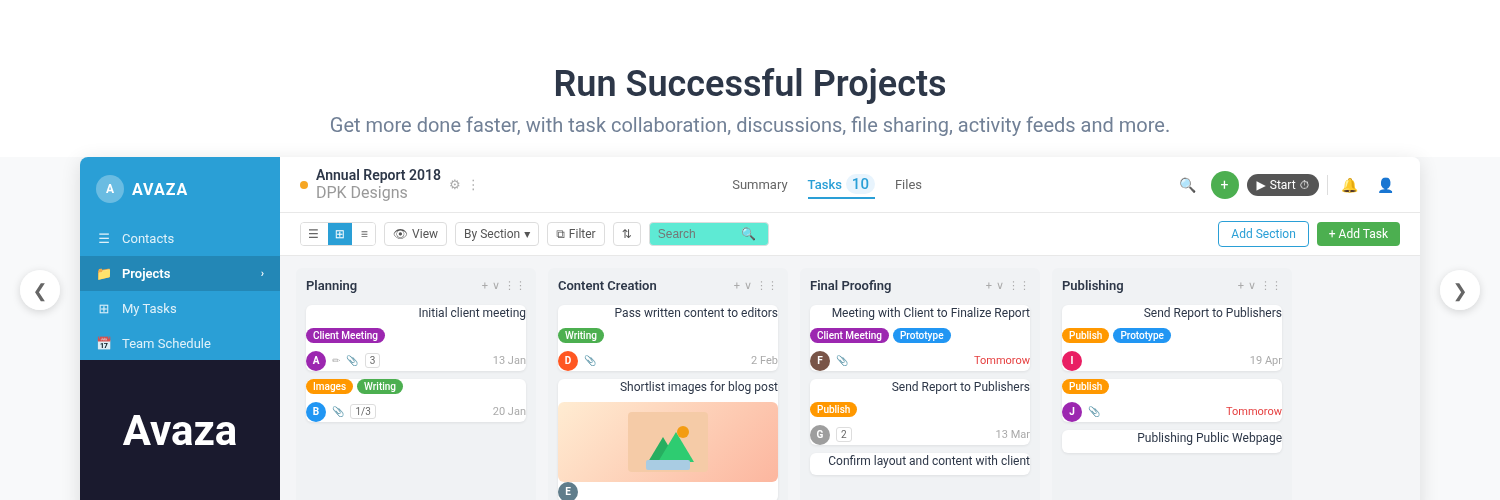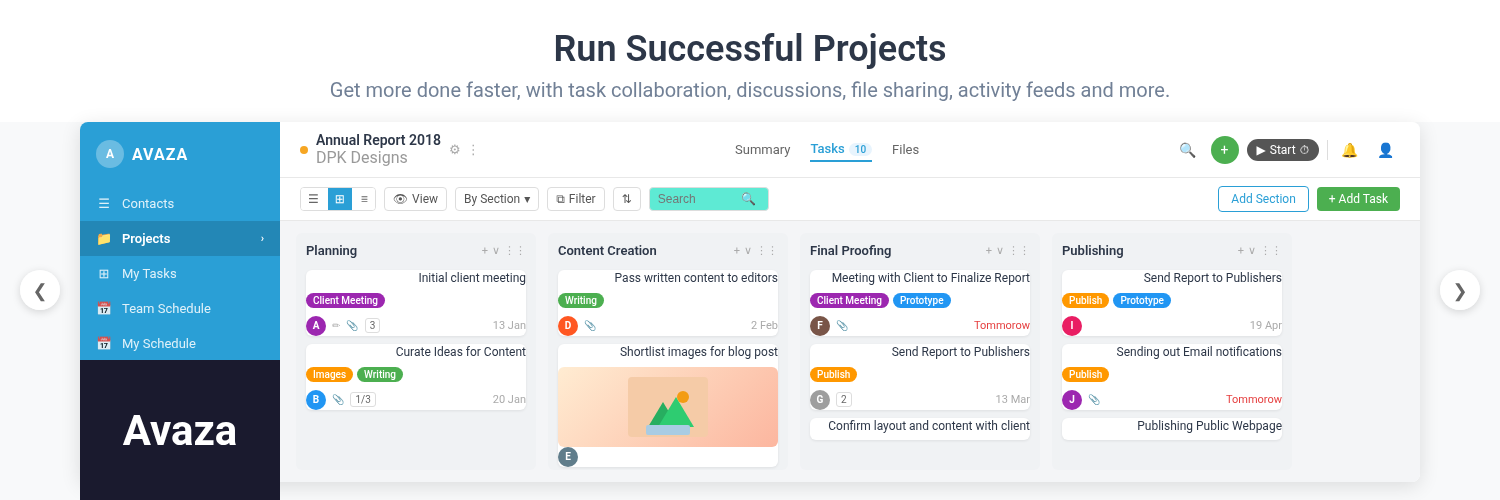--- a/index.html
+++ b/index.html
@@ -16,20 +16,21 @@
     .hero {
       text-align: center;
       padding: 28px 0 20px;
       background: #fff;
     }
     .hero h1 {
       font-size: 36px;
       font-weight: 600;
       color: #2d3748;
       margin-bottom: 8px;
+      margin-top: 35px;
     }
     .hero p {
       font-size: 20px;
       color: #718096;
     }
 
     
     .app-container {
       display: flex;
       height: 360px;
@@ -177,21 +178,21 @@
     .project-tab.active {
       color: #2a9fd6;
       border-bottom: 2px solid #2a9fd6;
       font-weight: 500;
     }
     .tab-badge {
       background: #e8f4fd;
       color: #2a9fd6;
       border-radius: 10px;
       padding: 1px 6px;
-      font-size: 10px;
+      font-size: 15px;
       margin-left: 4px;
     }
     .header-actions {
       display: flex;
       align-items: center;
       gap: 8px;
     }
     .header-btn {
       width: 28px;
       height: 28px;
@@ -611,21 +612,20 @@
         </div>
         <div class="task-meta">
                 <span style="font-size:10px;color:#aaa">✏</span>
                 <span style="font-size:10px;color:#aaa">📎</span>
                 <span class="task-count">3</span>
               </div>
         <span class="task-date">13 Jan</span>
       </div>
     </div>
           <div class="task-card">
-      <div class="task-title">Curate Ideas for Content</div>
       <div class="task-tags">
               <span class="tag tag-images">Images</span>
               <span class="tag tag-writing">Writing</span>
             </div>
 
       <div class="task-footer">
         <div class="task-avatar">
           <div class="task-avatar-img" style="background:#2196f3">B</div>
         </div>
         <div class="task-meta">
@@ -747,21 +747,20 @@
 
       <div class="task-footer">
         <div class="task-avatar">
           <div class="task-avatar-img" style="background:#e91e63">I</div>
         </div>
         <div class="task-meta"></div>
         <span class="task-date">19 Apr</span>
       </div>
     </div>
           <div class="task-card">
-      <div class="task-title">Sending out Email notifications</div>
       <div class="task-tags">
               <span class="tag tag-publish">Publish</span>
             </div>
 
       <div class="task-footer">
         <div class="task-avatar">
           <div class="task-avatar-img" style="background:#9c27b0">J</div>
         </div>
         <div class="task-meta">
                 <span style="font-size:10px;color:#aaa">📎</span>

